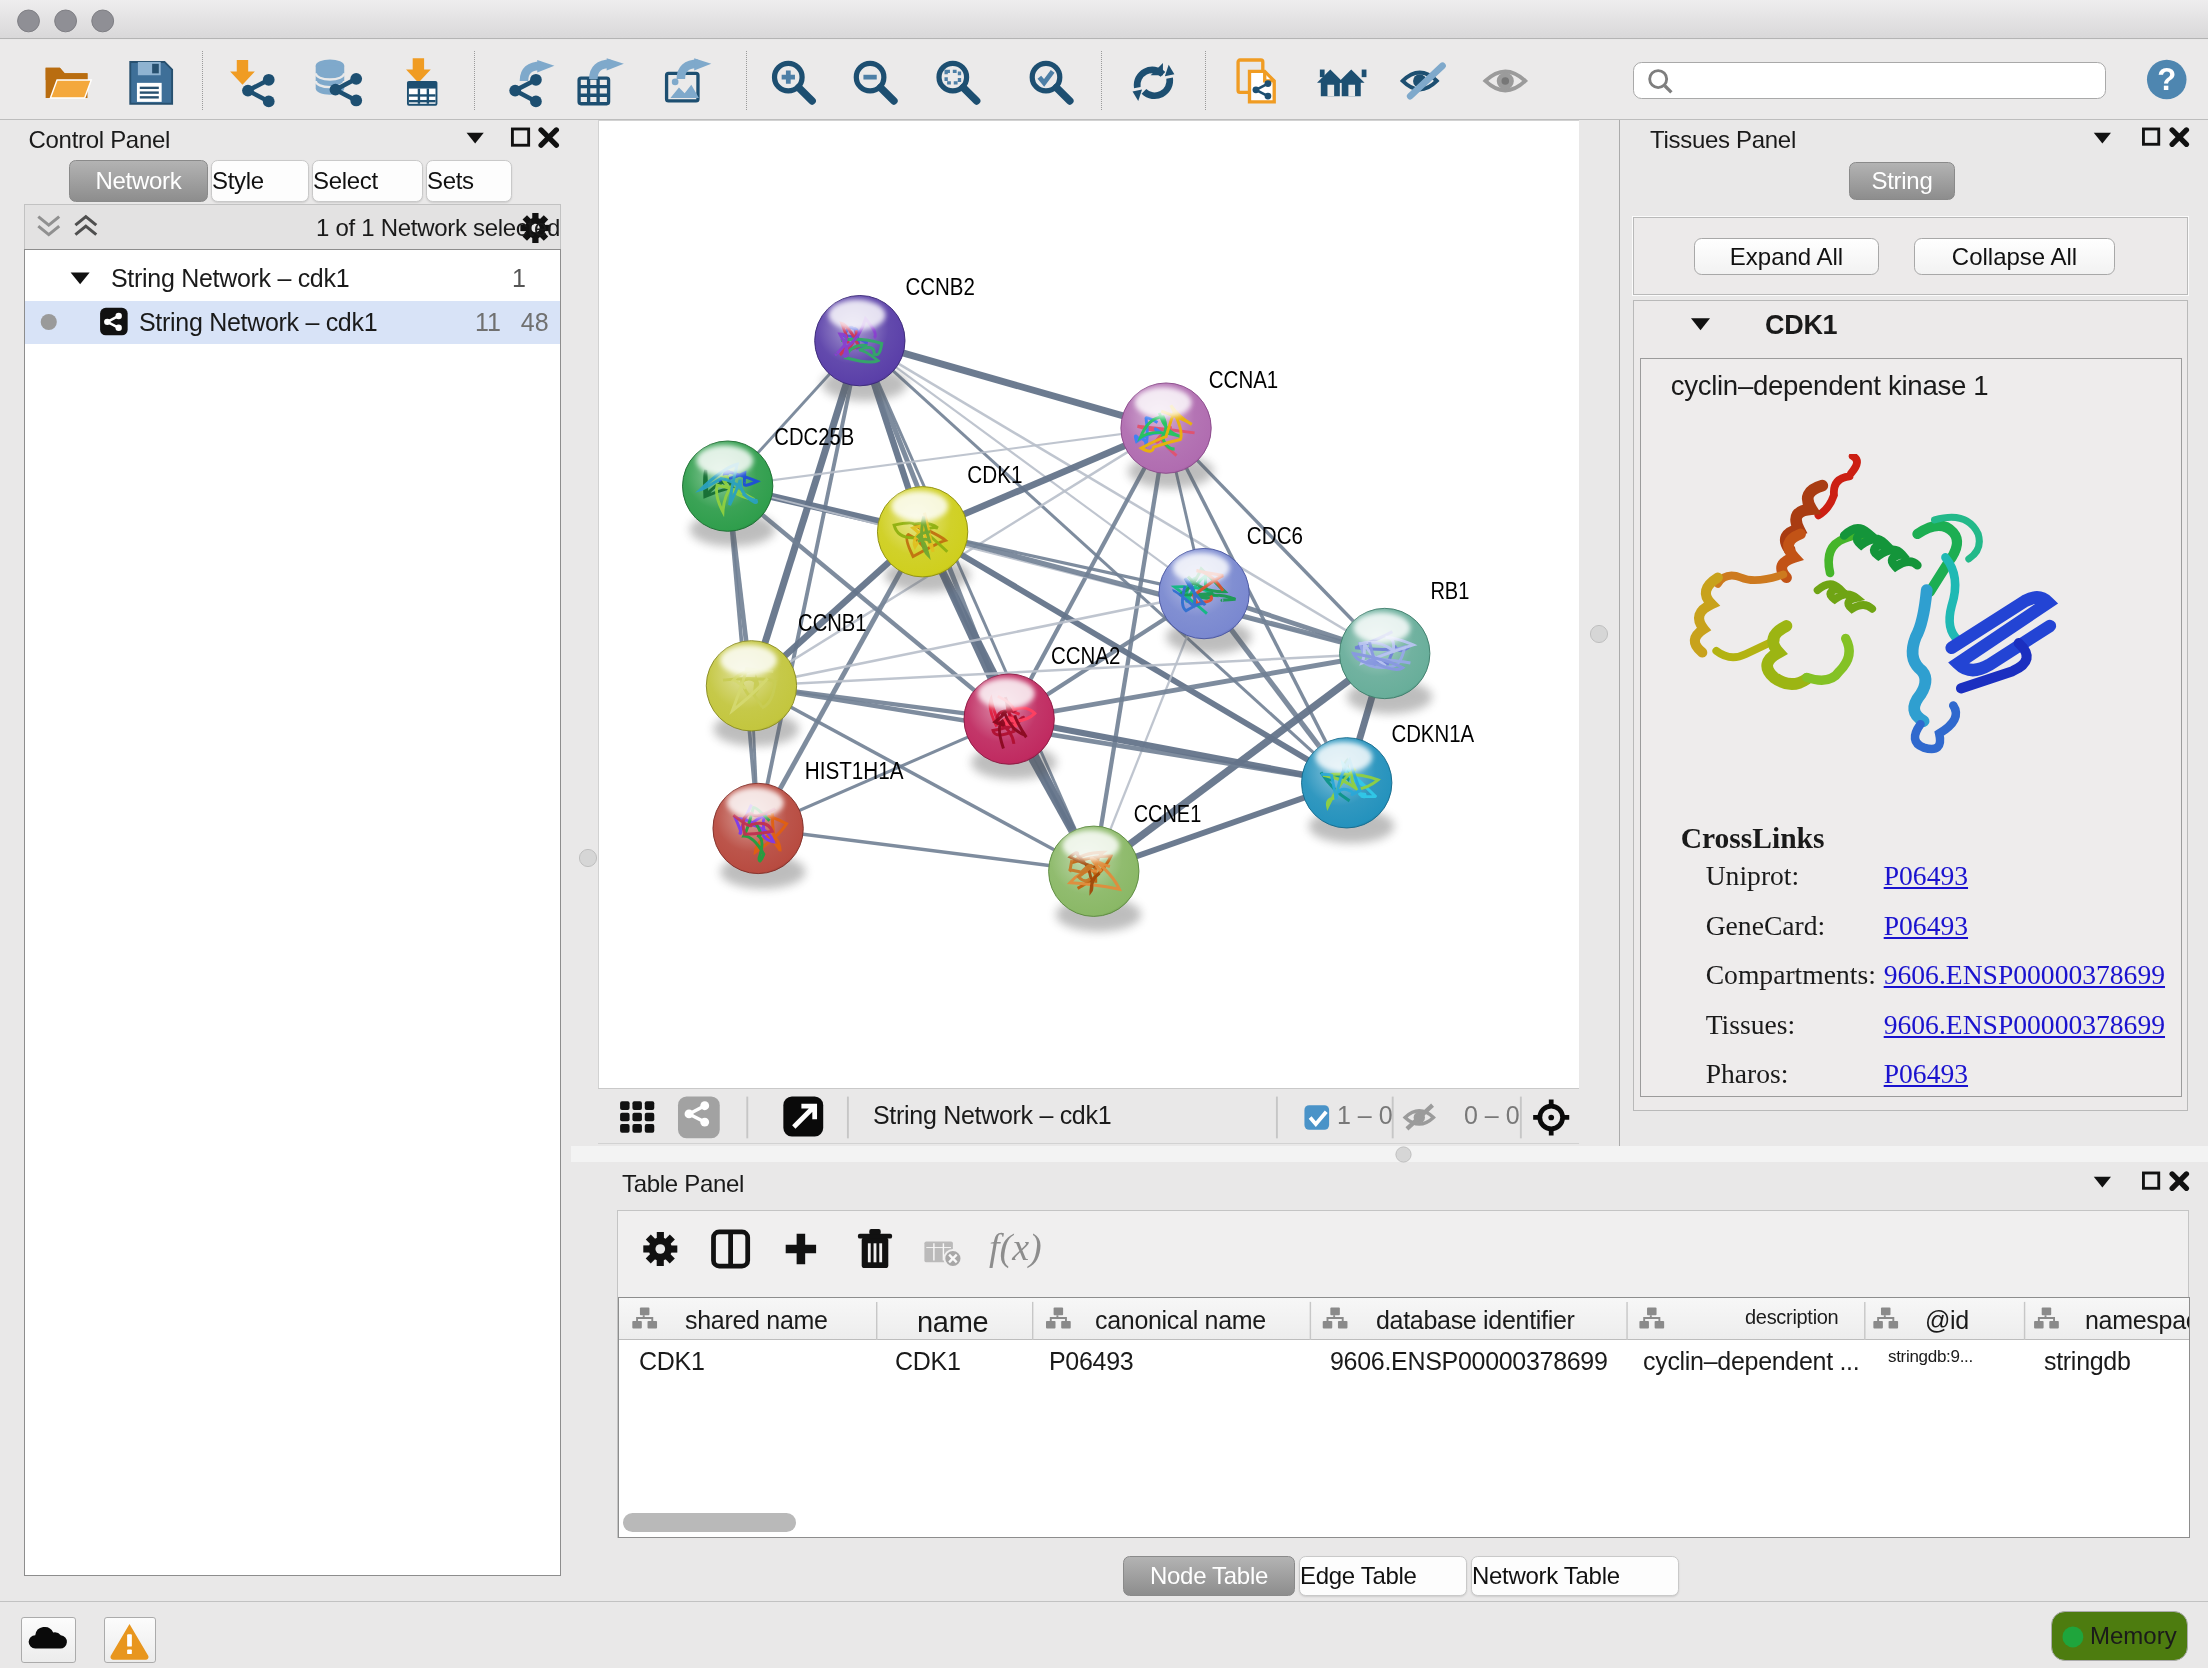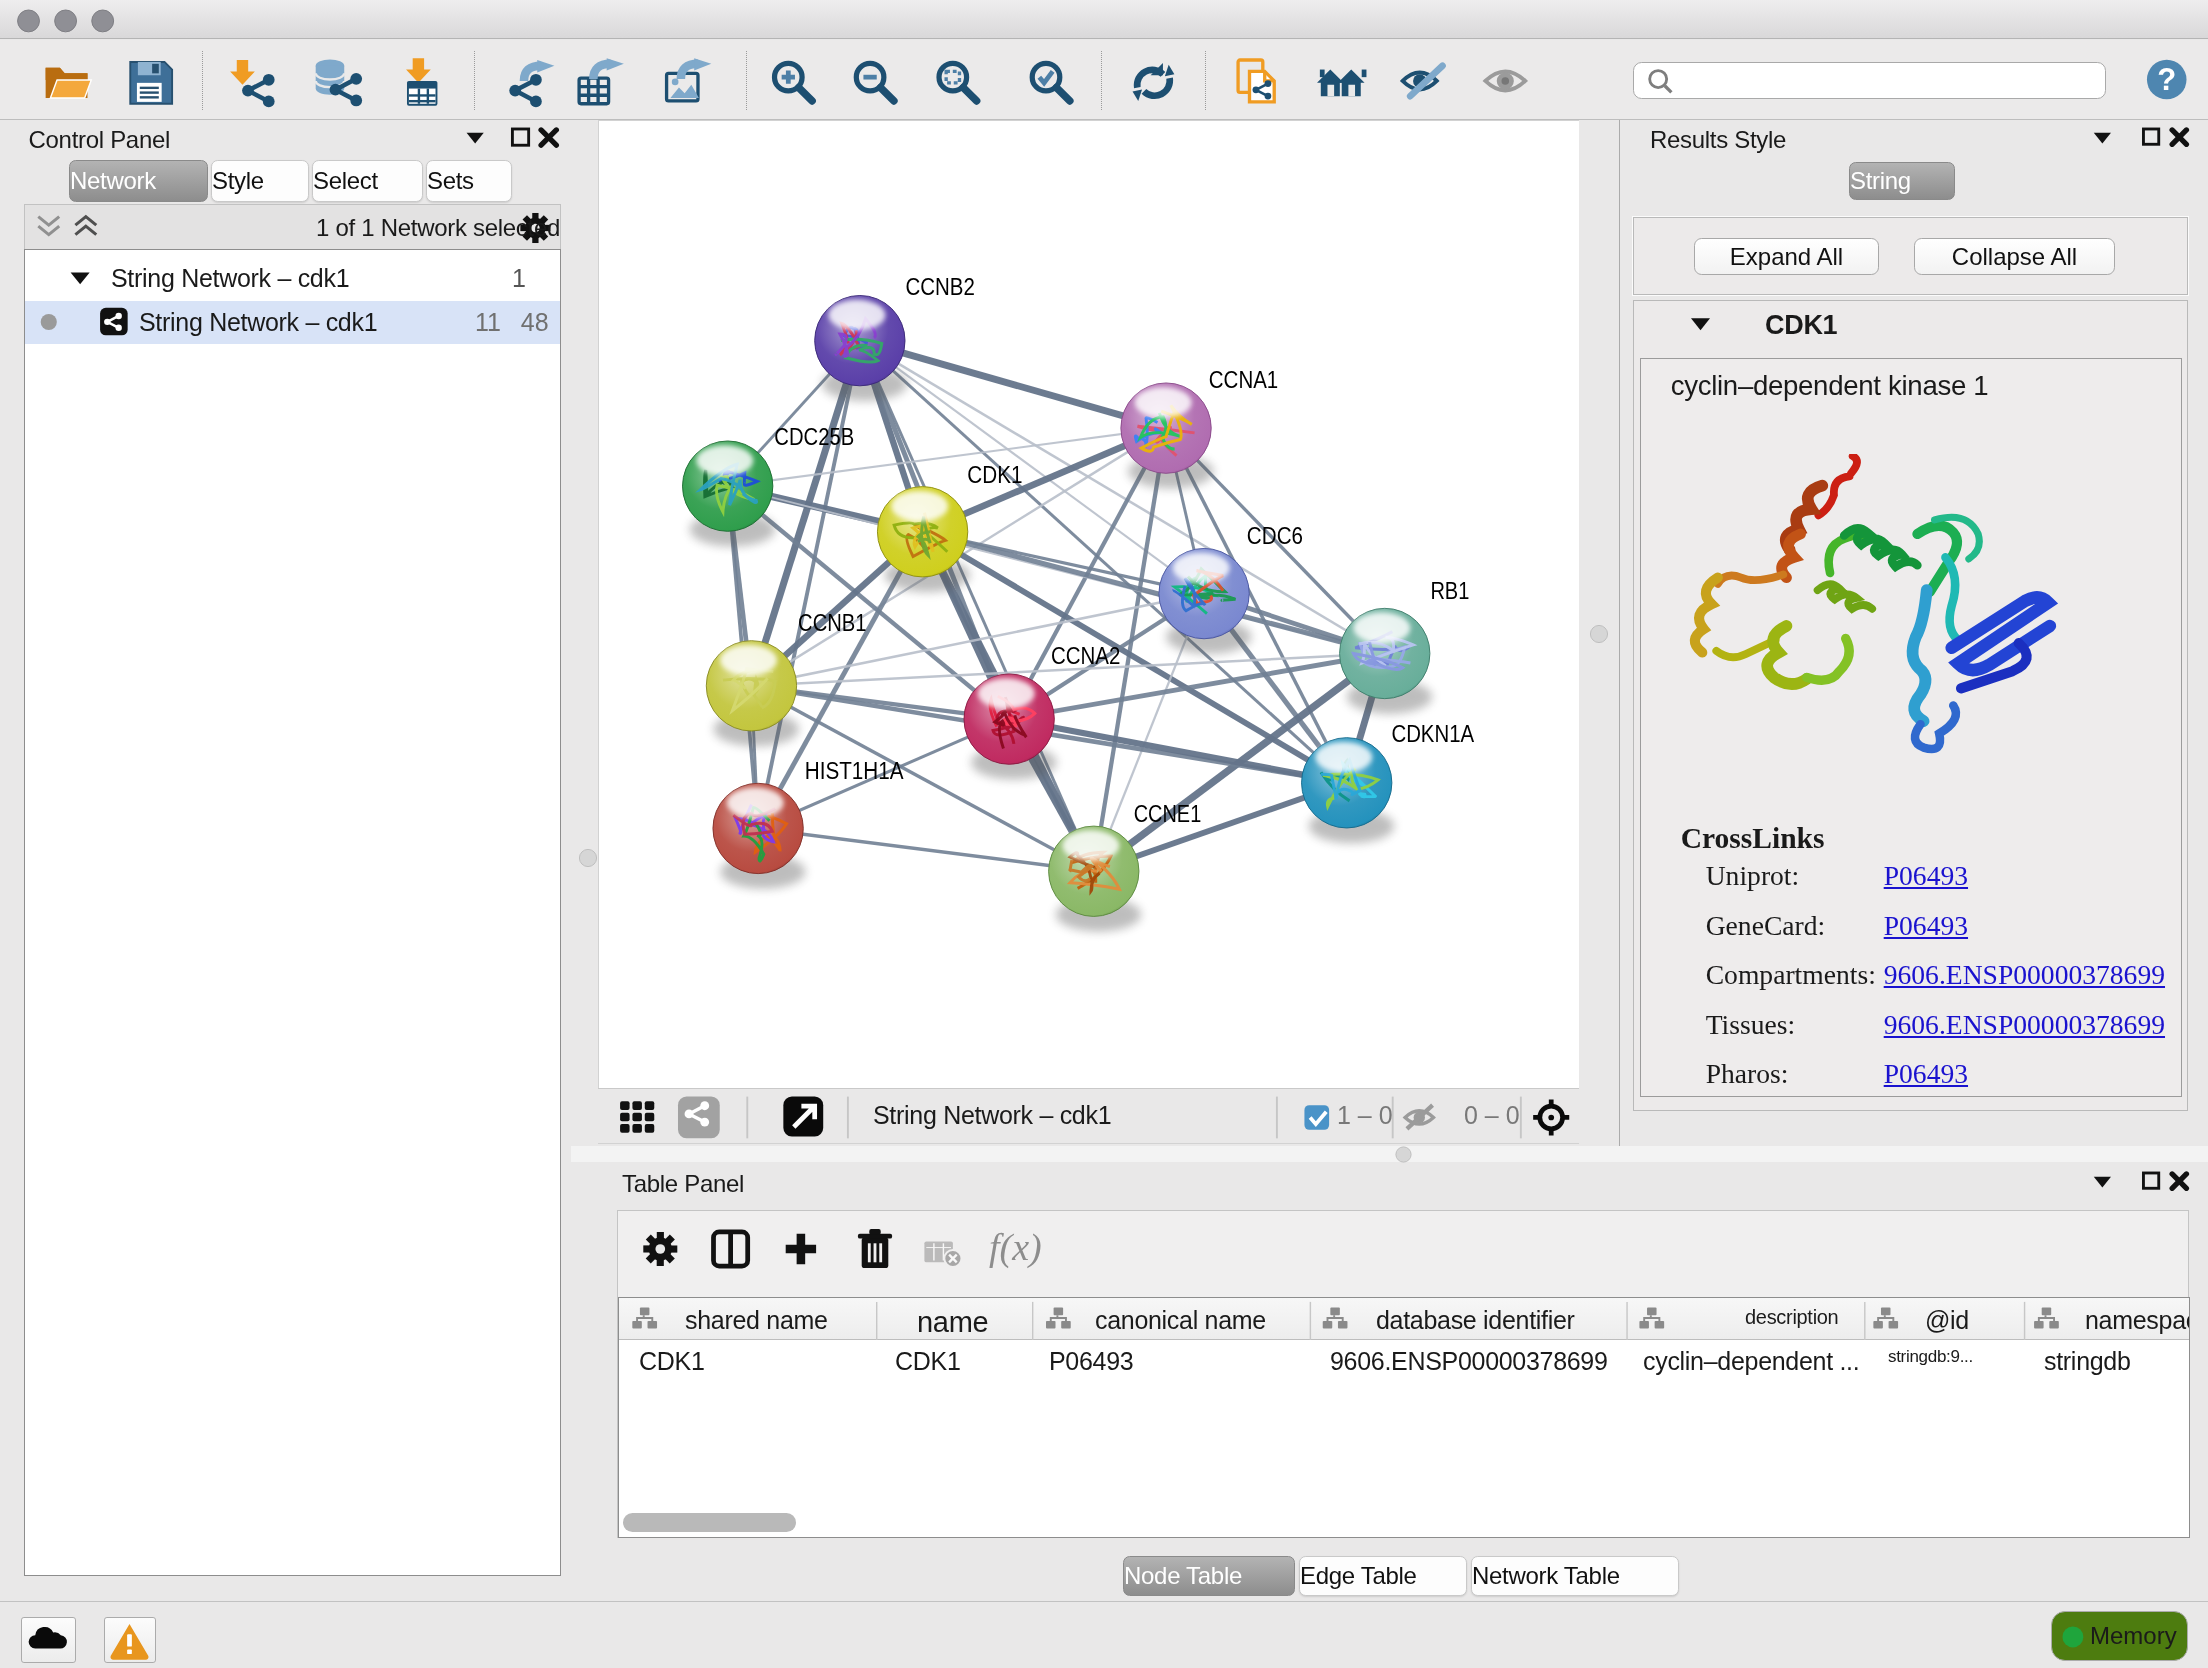--- a/index.html
+++ b/index.html
@@ -1,19 +1,19 @@
 <!DOCTYPE html>
 <html style="font-size:15px"><head><meta charset="utf-8">
 <style>
 * { margin:0; padding:0; box-sizing:border-box; }
 html,body { width:2208px; height:1668px; font-family:"Liberation Sans", sans-serif; background:#e9e8e8; overflow:hidden; }
 .abs { position:absolute; }
 .t { position:absolute; white-space:nowrap; color:#1a1a1a; }
 .panel-title { font-size:24px; letter-spacing:-0.3px; }
-.graytab { position:absolute; background:linear-gradient(#b3b3b3,#8d8d8d); color:#fff; border:1px solid #8a8a8a; border-radius:6.7px; text-align:left; font-size:24px; letter-spacing:-0.3px; }
+.graytab { position:absolute; background:linear-gradient(#b3b3b3,#8d8d8d); color:#fff; border:1px solid #8a8a8a; border-radius:6.7px; text-align:center; font-size:24px; letter-spacing:-0.3px; }
 .whitetab { position:absolute; background:#fdfdfd; color:#111; border:1px solid #c9c9c9; border-radius:6.7px; font-size:24px; letter-spacing:-0.3px; box-shadow:0 1px 1.9px rgba(0,0,0,0.12); }
 .btn { position:absolute; background:linear-gradient(#ffffff,#f2f2f2); border:1px solid #a8a8a8; border-radius:7.6px; text-align:center; font-size:24px; color:#111; }
 a.lk { color:#1a12cf; text-decoration:underline; }
 </style></head>
 <body>
 
 <div class="abs" style="left:0;top:0;width:2208px;height:39px;background:linear-gradient(#eeedee,#d9d8d9);border-bottom:1px solid #b4b4b4">
   <svg width="2208" height="39" viewBox="0 0 2322 41">
     <circle cx="30" cy="22" r="11.5" fill="#8f8f95" stroke="#7c7c82" stroke-width="1"></circle>
     <circle cx="69" cy="22" r="11.5" fill="#8f8f95" stroke="#7c7c82" stroke-width="1"></circle>
@@ -591,21 +591,21 @@
   </svg>
 
 <svg class="abs" style="left:567px;top:837px" width="42" height="42" viewBox="0 0 44 44">
     <circle cx="22" cy="22" r="9" fill="#d6d6d6" stroke="#bdbdbd"></circle>
   </svg>
 <svg class="abs" style="left:1579px;top:614px" width="40" height="40" viewBox="0 0 42 42">
     <circle cx="21" cy="21" r="9" fill="#d6d6d6" stroke="#bdbdbd"></circle>
   </svg>
 
 <div class="abs" style="left:1619px;top:120px;width:590px;height:1026px;background:#e9e8e8;border-left:1.9px solid #ababab"></div>
-<div class="t panel-title" style="left:1650px;top:126px">Results Style</div>
+<div class="t panel-title" style="left:1650px;top:126px">Tissues Panel</div>
 <svg class="abs" style="left:2089px;top:127px" width="107" height="25" viewBox="0 0 112 26">
   <path transform="translate(5,6)" d="M0,0 h18 l-9.0,11.16 z" fill="#111"></path>
   <rect x="57" y="2" width="16" height="16" fill="none" stroke="#111" stroke-width="3"></rect>
   <g transform="translate(87,3)" stroke="#111" stroke-width="5.5" stroke-linecap="round">
       <line x1="0" y1="0" x2="15" y2="15"></line>
       <line x1="15" y1="0" x2="0" y2="15"></line>
     </g>
 </svg>
 <div class="graytab" style="left:1849px;top:162px;width:106px;height:38px;line-height:36px">String</div>
 

